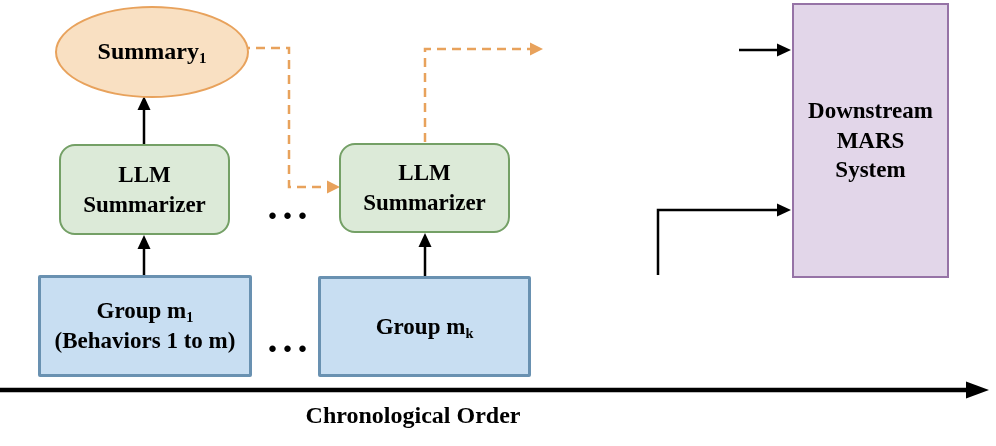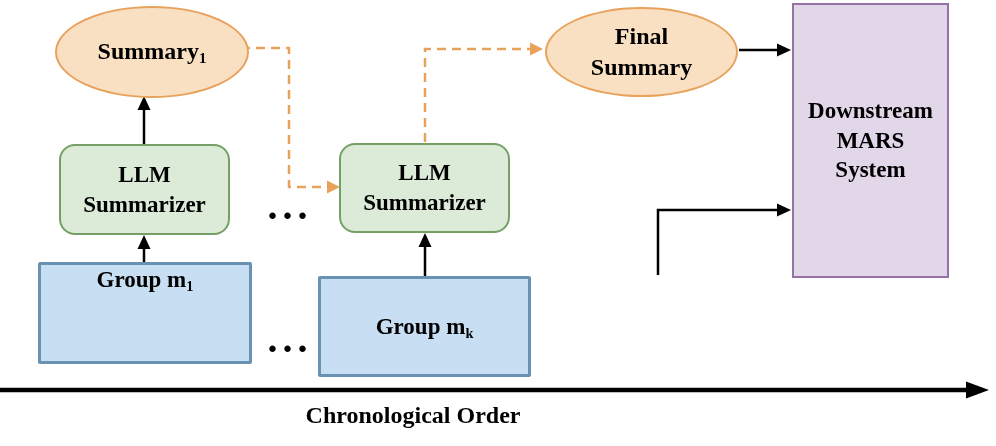--- a/index.html
+++ b/index.html
@@ -50,21 +50,21 @@
     font-size: 23px;
   }
   #node-llm-summarizer-1 { left: 59px; top: 144px; width: 171px; height: 91px; }
   #node-llm-summarizer-2 { left: 339px; top: 143px; width: 171px; height: 90px; }
   .group-box {
     background: var(--group-fill, #C8DEF2);
     border: 3.5px solid var(--group-stroke, #6991B1);
     border-radius: 2px;
     font-size: 23px;
   }
-  #node-group-m1 { left: 38px; top: 262px; width: 214px; height: 102px; justify-content: space-between; }
+  #node-group-m1 { left: 38px; top: 275px; width: 214px; height: 102px; }
   #node-group-mk { left: 318px; top: 276px; width: 213px; height: 101px; gap: 32px; }
   #node-last-group { left: 551px; top: 275px; width: 213px; height: 102px; }
   .mars-box {
     background: var(--mars-fill, #E2D6E9);
     border: 2.5px solid var(--mars-stroke, #9673A6);
     font-size: 23px;
   }
   #node-downstream-mars { left: 792px; top: 3px; width: 157px; height: 275px; }
   .ellipsis {
     position: absolute;
@@ -124,37 +124,34 @@
     <g>
       <path d="M0 390 L968 390" style="stroke: var(--solid-arrow,#000); stroke-width: 4.5; fill: none;"></path>
       <polygon points="989,390 966,381.5 966,398.5" style="fill: var(--solid-arrow,#000);"></polygon>
     </g>
   </svg>
 
   <div class="node ellipse" id="node-summary1">
     <div><span>Summary</span><span class="sub">1</span></div>
   </div>
 
-  <div class="node ellipse" id="node-final-summary">
-    <div class="pre">Final
-Summary</div>
-  </div>
 
   <div class="node summarizer" id="node-llm-summarizer-1">
     <div class="pre">LLM
 Summarizer</div>
   </div>
 
   <div class="node summarizer" id="node-llm-summarizer-2">
     <div class="pre">LLM
 Summarizer</div>
   </div>
 
   <div class="node group-box" id="node-group-m1">
     <div><span>Group m</span><span class="sub">1</span></div>
+    <div class="pre">(Behaviors 1 to m)</div>
   </div>
 
   <div class="node group-box" id="node-group-mk">
     <div><span>Group m</span><span class="sub">k</span></div>
   </div>
 
 
   <div class="node mars-box" id="node-downstream-mars">
     <div class="pre">Downstream
 MARS

